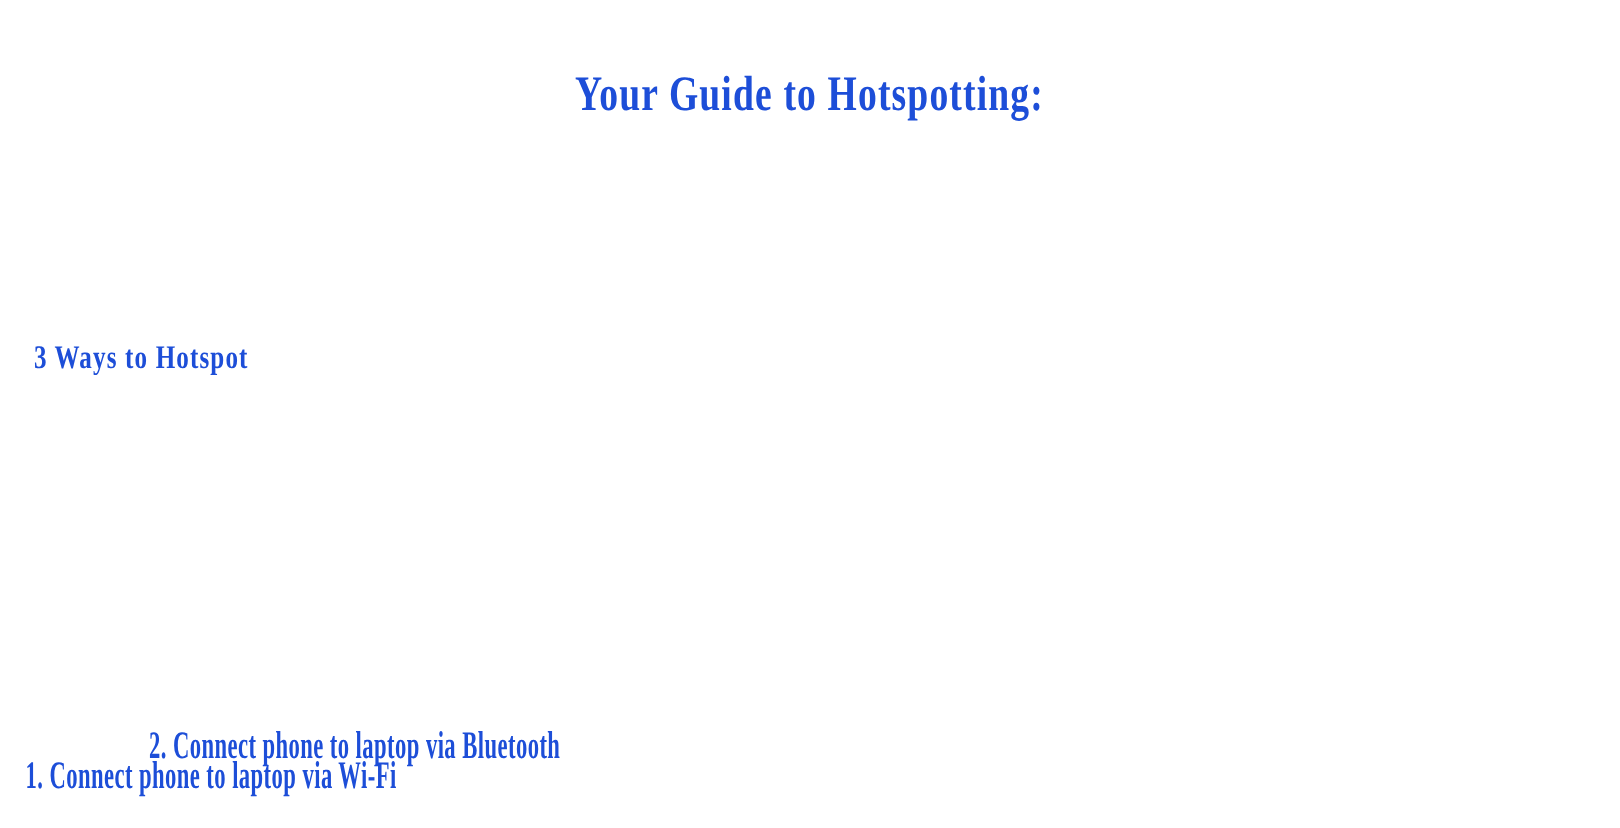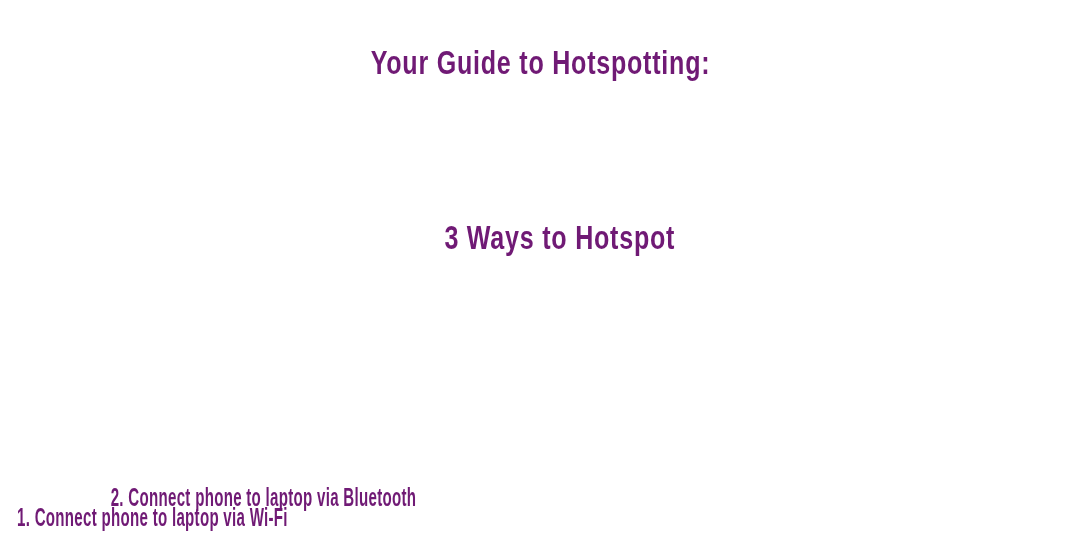--- a/index.html
+++ b/index.html
@@ -6,22 +6,22 @@
     margin: 0;
     padding: 0;
     background: #ffffff;
   }
   .page {
     position: relative;
     width: 1080px;
     height: 552px;
     background: #ffffff;
     overflow: hidden;
-    font-family: Liberation Sans, sans-serif;
-    color: #701a75;
+    font-family: Liberation Serif, serif;
+    color: #1d4ed8;
   }
   
   .title-block {
     position: absolute;
     top: 44px;
     left: 0;
     right: 0;
     text-align: center;
     font-size: 33px;
     font-weight: 700;
@@ -36,27 +36,26 @@
     transform: scaleX(0.76);
     transform-origin: center center;
     white-space: nowrap;
   }
   
   .section-heading {
     position: absolute;
     top: 219px;
     left: 0;
     right: 0;
-    text-align: center;
-    font-size: 33px;
+    text-align: left;
+    font-size: 22px;
     font-weight: 700;
     line-height: 38px;
     letter-spacing: 1px;
     white-space: nowrap;
-    padding-left: 40px;
   }
   
   .caption {
     position: absolute;
     top: 482px;
     font-size: 26px;
     font-weight: 700;
     line-height: 30px;
     letter-spacing: 0.5px;
     white-space: nowrap;

